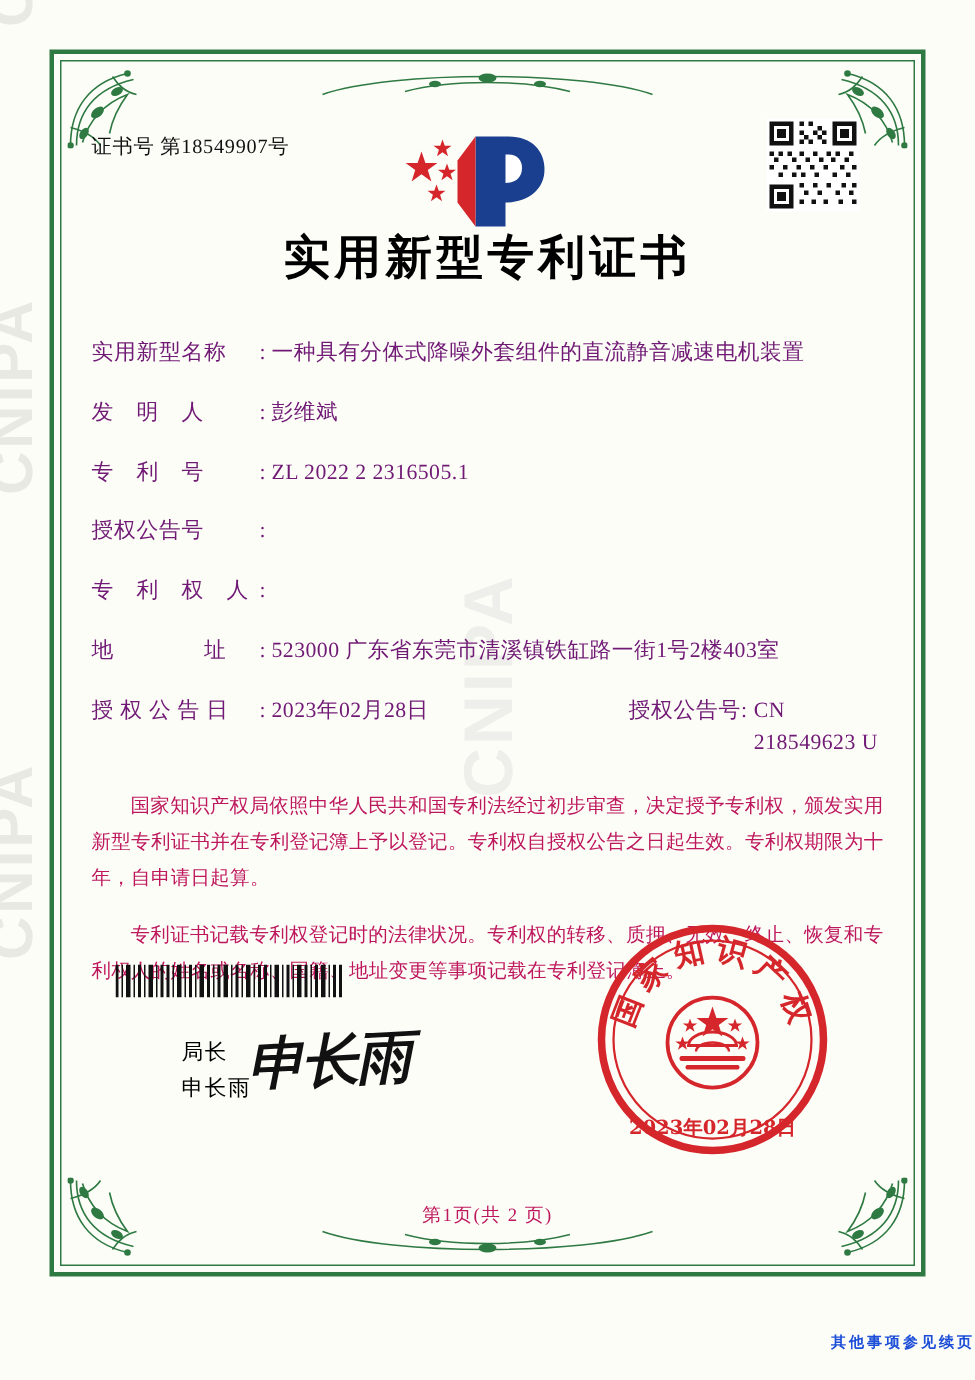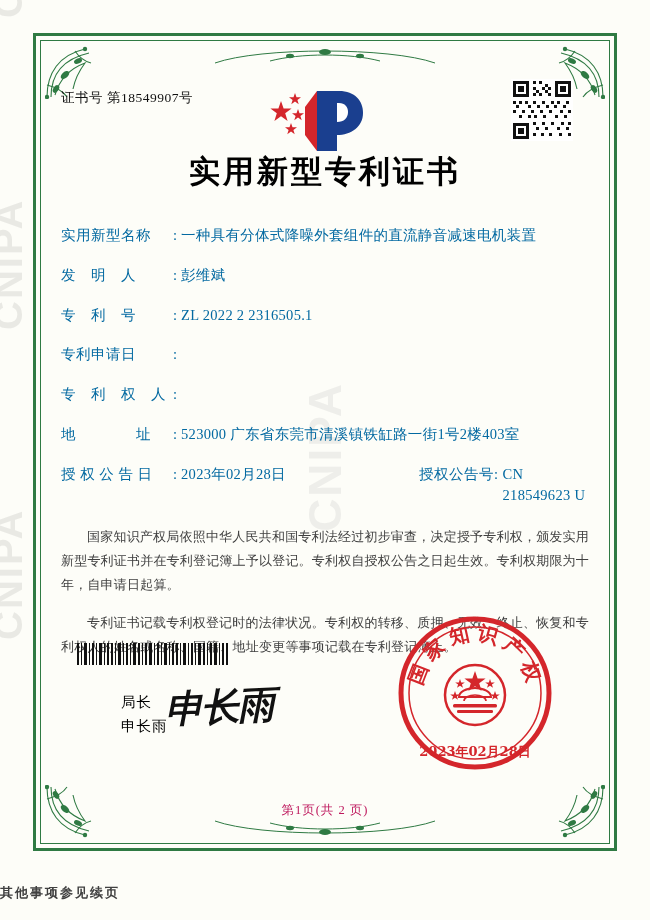--- a/index.html
+++ b/index.html
@@ -119,21 +119,21 @@
     letter-spacing: 3px;
     color: #000;
     margin-top: 44px;
     font-family: "DejaVu Serif", "Liberation Serif", serif;
   }
 
   
   .fields {
     margin-top: 32px;
     font-size: 14.5px;
-    color: #0369a1;
+    color: #701a75;
   }
   .field-row {
     display: flex;
     align-items: baseline;
     margin-bottom: 18px;
     line-height: 1.5;
   }
   .field-label {
     width: 112px;
     flex: 0 0 112px;
@@ -153,21 +153,21 @@
   }
   .sub-value { flex: 1; letter-spacing: 0.3px; }
 
   
   .para {
     font-size: 13px;
     line-height: 1.85;
     text-align: justify;
     text-indent: 2em;
     margin-top: 14px;
-    color: #404040;
+    color: #be185d;
     letter-spacing: 0.2px;
   }
 
   
   .barcode {
     position: absolute;
     left: 44px;
     bottom: 186px;
     width: 152px;
     height: 22px;
@@ -211,24 +211,24 @@
     bottom: 32px;
     text-align: center;
     font-size: 12.5px;
     color: #be185d;
     letter-spacing: 1px;
   }
   .note {
     position: absolute;
     left: 0; right: 0;
     bottom: 18px;
-    text-align: left;
-    font-size: 13px;
+    text-align: right;
+    font-size: 10px;
     font-weight: bold;
-    color: #404040;
+    color: #1d4ed8;
     letter-spacing: 2px;
     z-index: 3;
   }
 </style>
 </head>
 <body>
 
 <div class="watermark wm-a">CNIPA</div>
 <div class="watermark wm-b">CNIPA</div>
 <div class="watermark wm-c">CNIPA</div>
@@ -445,21 +445,21 @@
         <span class="field-value">彭维斌</span>
       </div>
 
       <div class="field-row">
         <span class="field-label">专　利　号</span>
         <span class="field-colon">:</span>
         <span class="field-value">ZL 2022 2 2316505.1</span>
       </div>
 
       <div class="field-row">
-        <span class="field-label">专利申请日</span>
+        <span class="field-label">授权公告号</span>
         <span class="field-colon">:</span>
       </div>
 
       <div class="field-row">
         <span class="field-label">专　利　权　人</span>
         <span class="field-colon">:</span>
       </div>
 
       <div class="field-row">
         <span class="field-label">地　　　　址</span>

